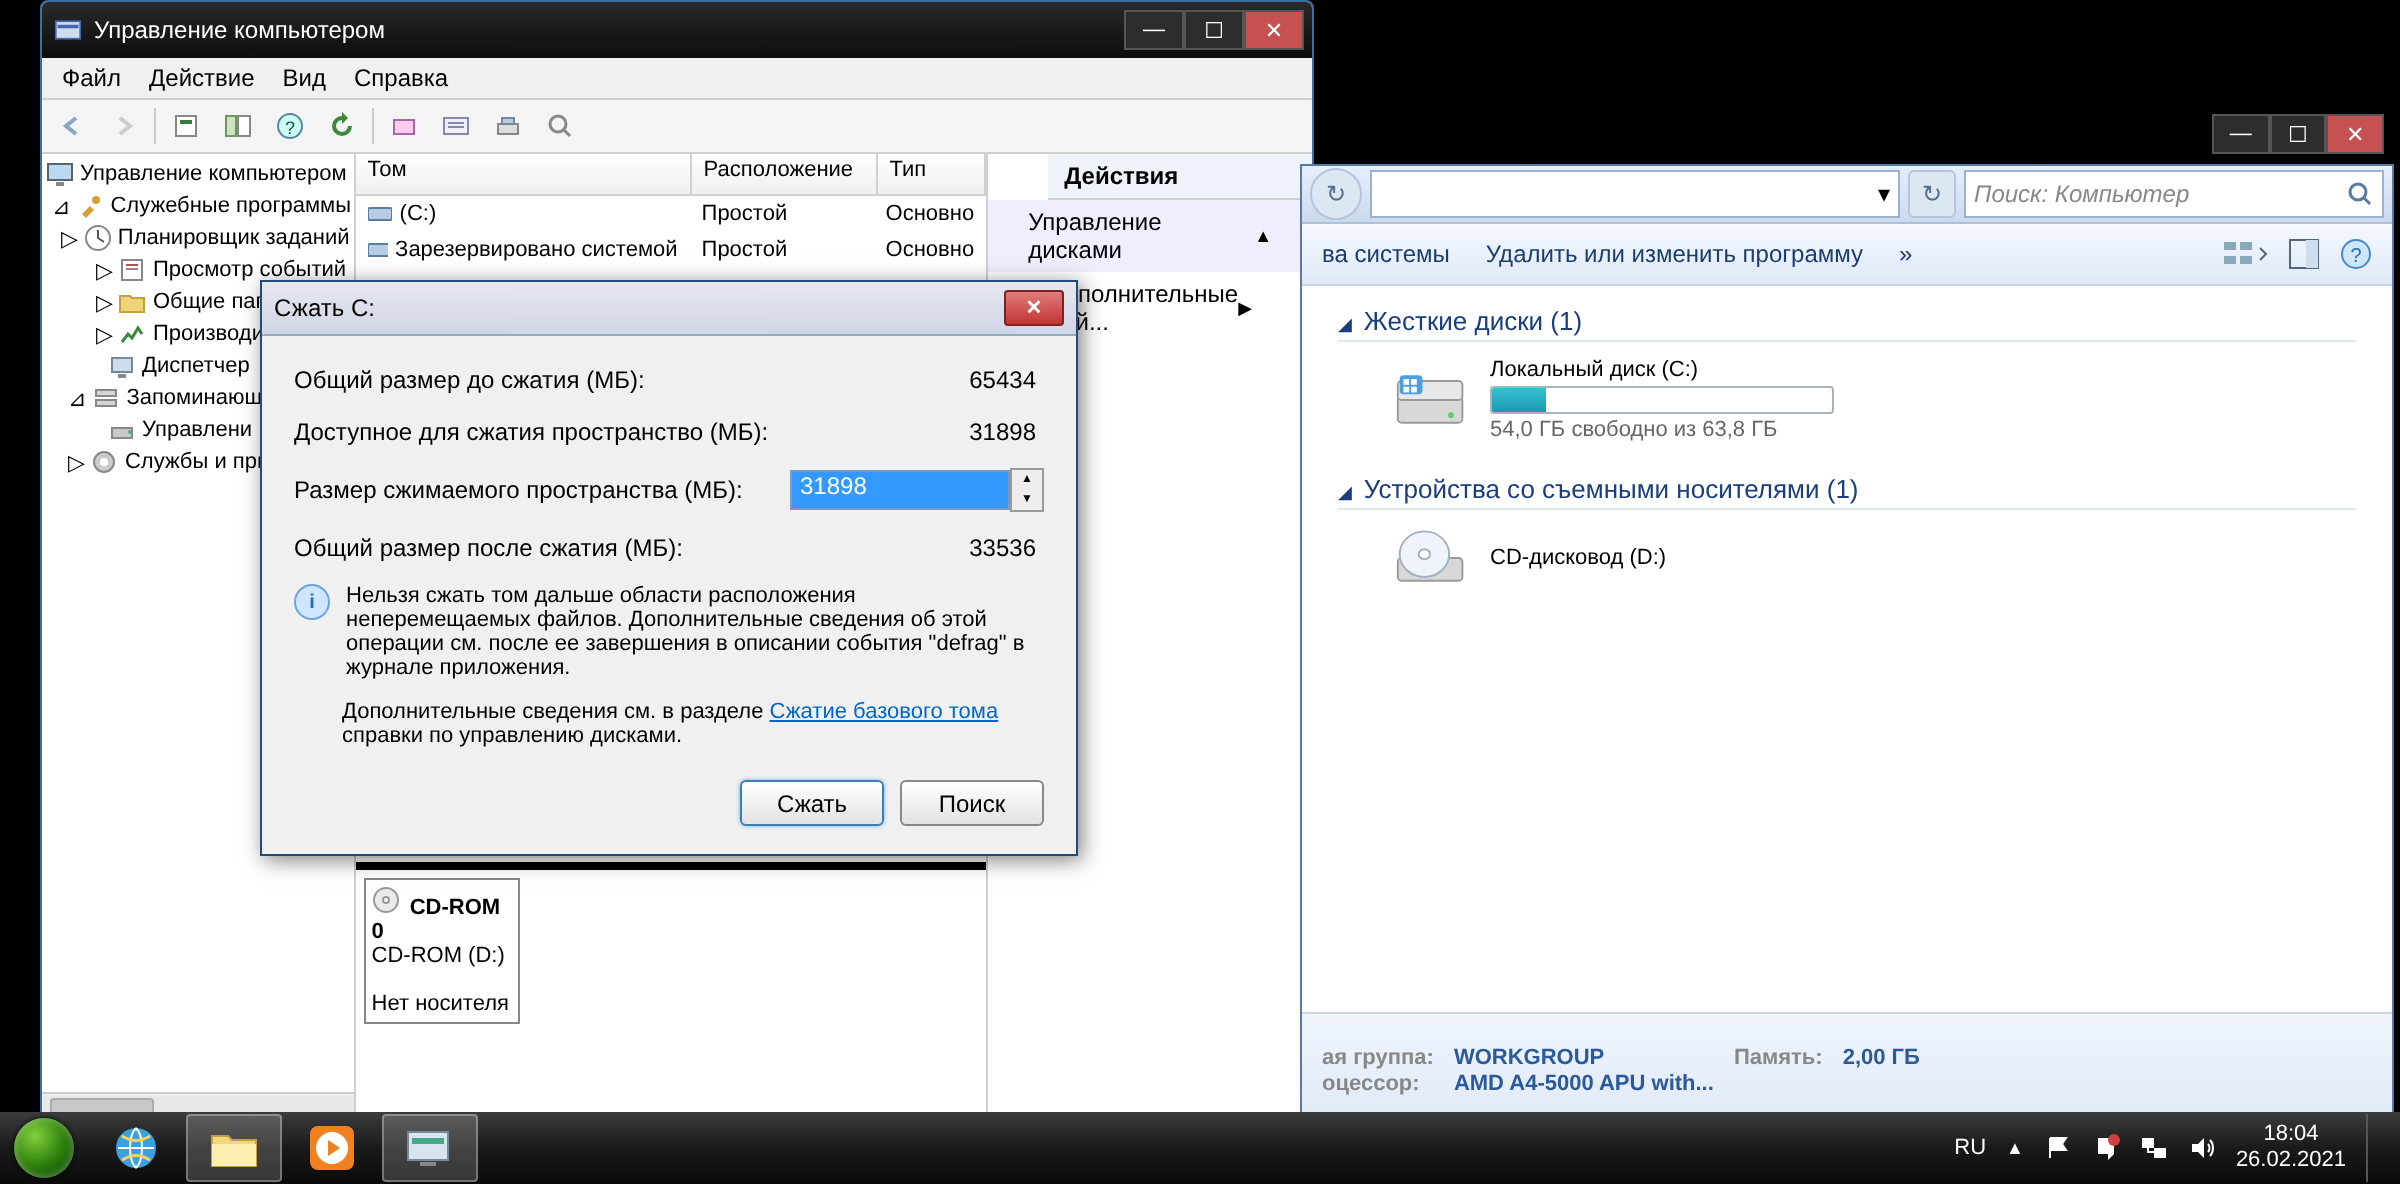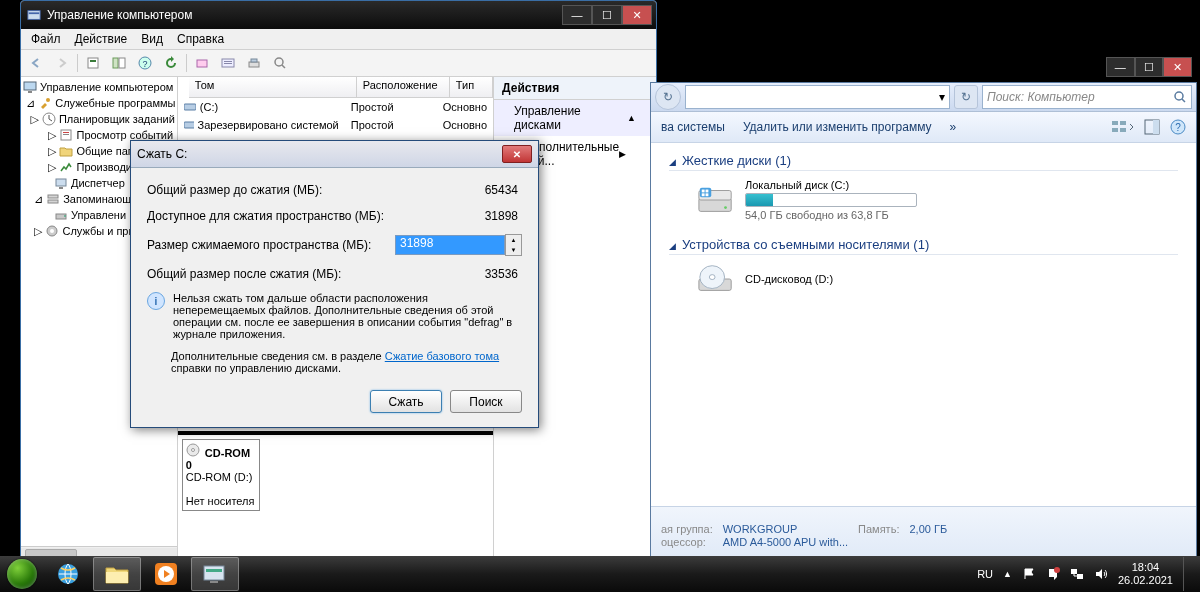--- a/index.html
+++ b/index.html
@@ -17,26 +17,26 @@
 .menubar{height:20px;background:#f0f0f0;border-bottom:1px solid #d0d0d0;display:flex;align-items:center;padding:0 4px;gap:2px;}
 .menubar span{padding:2px 6px;}
 .toolbar{height:26px;background:#f4f4f4;border-bottom:1px solid #d0d0d0;display:flex;align-items:center;padding:0 4px;gap:4px;}
 .tbtn{width:20px;height:20px;display:flex;align-items:center;justify-content:center;border:1px solid transparent;}
 .mgmt-body{display:flex;height:calc(100% - 28px - 20px - 26px);}
 .tree{width:165px;border-right:1px solid #d0d0d0;overflow:hidden;padding:2px;font-size:11px;position:relative;}
 .tree-row{display:flex;align-items:center;gap:3px;height:16px;white-space:nowrap;}
 .tree-ico{width:14px;height:14px;flex-shrink:0;}
 .indent{display:inline-block;}
 .disk-list{flex:1;display:flex;flex-direction:column;}
-.list-head{display:flex;background:linear-gradient(#fff,#efeff2);border-bottom:1px solid #d0d0d0;height:20px;margin-left:11px;}
+.list-head{display:flex;background:linear-gradient(#fff,#efeff2);border-bottom:1px solid #d0d0d0;height:20px;}
 .list-head div{border-right:1px solid #d0d0d0;padding:2px 6px;font-size:11px;}
 .list-row{display:flex;height:18px;align-items:center;}
 .list-row div{padding:0 6px;font-size:11px;white-space:nowrap;overflow:hidden;}
 .actions{width:170px;border-left:1px solid #d0d0d0;}
-.actions-hd{background:#eef3fa;padding:4px 8px;font-weight:bold;border-bottom:1px solid #d0d0d0;}
+.actions-hd{background:#eef3fa;padding:4px 8px;font-weight:bold;border-bottom:1px solid #d0d0d0;margin-left:30px;}
 .actions-item{padding:4px 20px;background:#eef;}
 .actions-sub{padding:4px 30px;}
 .disk-lower{border-top:4px solid #000000;height:120px;padding:4px;font-size:11px;}
 .legend{border-top:1px solid #bbb;height:20px;display:flex;align-items:center;padding:0 8px;gap:14px;font-size:11px;}
 .legend .sw{width:10px;height:10px;display:inline-block;margin-right:4px;border:1px solid #333;}
 
 .dialog{position:absolute;left:130px;top:140px;width:407px;background:#f0f0f0;border:1px solid #254b7a;box-shadow:2px 2px 10px rgba(0,0,0,.5);}
 .dlg-title{height:26px;background:linear-gradient(to bottom,#e8e8ee,#cfd6e6);display:flex;align-items:center;padding:0 6px;border-bottom:1px solid #9ab;}
 .dlg-title .t{flex:1;}
 .dlg-close{width:28px;height:16px;background:linear-gradient(#e27b7b,#c13535);border:1px solid #802020;border-radius:2px;display:flex;align-items:center;justify-content:center;color:#fff;font-weight:bold;font-size:10px;}
@@ -351,21 +351,21 @@
             <rect x="2" y="16" width="34" height="12" rx="2" fill="#d8d8d8" stroke="#9a9a9a"></rect>
             <ellipse cx="16" cy="14" rx="13" ry="12" fill="#eef4fa" stroke="#a0b0c0"></ellipse>
             <ellipse cx="16" cy="14" rx="3" ry="2.6" fill="#fff" stroke="#a0b0c0"></ellipse>
           </svg>
       <div class="drive-info">
         <div>CD-дисковод (D:)</div>
       </div>
     </div>
   </div>
   <div class="details-pane">
-    <div style="display:grid;grid-template-columns:auto auto auto auto;column-gap:10px;row-gap:1px;">
+    <div style="display:grid;grid-template-columns:auto auto auto auto;column-gap:10px;row-gap:1px;font-weight:bold;">
       <span class="label-k">ая группа:</span>
       <span class="label-v">WORKGROUP</span>
       <span class="label-k">Память:</span>
       <span class="label-v">2,00 ГБ</span>
       <span class="label-k">оцессор:</span>
       <span class="label-v">AMD A4-5000 APU with...</span>
       <span></span>
           <span></span>
     </div>
   </div>

